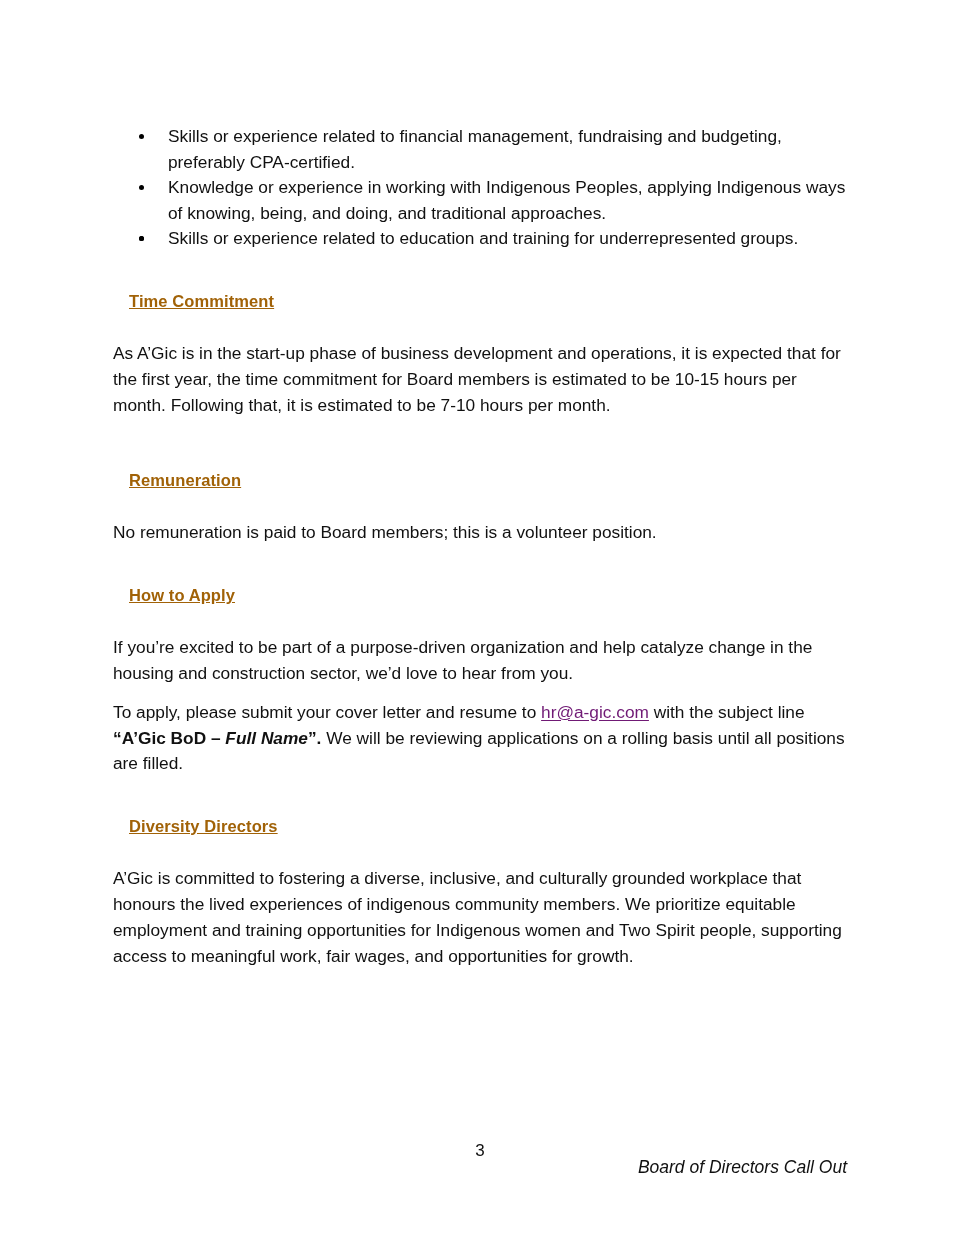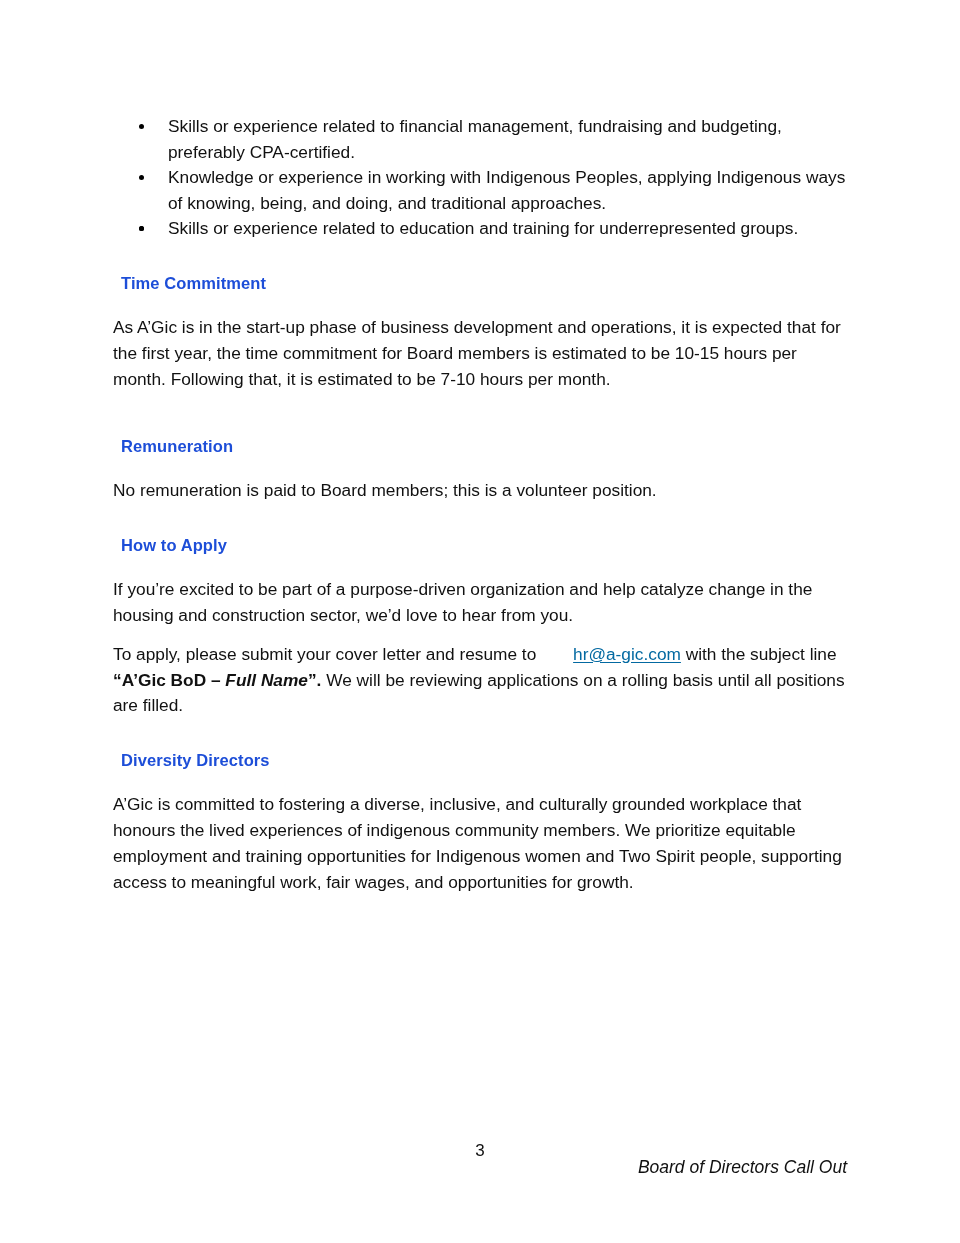--- a/index.html
+++ b/index.html
@@ -20,21 +20,21 @@
     height: 1243px;
     background: #ffffff;
     overflow: hidden;
     box-sizing: border-box;
   }
 
   
   .content {
     position: absolute;
     left: 113px;
-    top: 114px;
+    top: 124px;
     width: 734px;
   }
 
   
   ul.bullets {
     list-style: none;
     margin: 0 0 0 0;
     padding: 0;
   }
   ul.bullets li {
@@ -53,47 +53,47 @@
     height: 5px;
     border-radius: 50%;
     background: #000000;
   }
 
   
   h2.section-heading {
     font-size: 16.5px;
     line-height: 22px;
     font-weight: bold;
-    color: #1d4ed8;
-    margin: 8px;
+    color: #a16207;
+    margin: 16px;
     padding: 0;
     letter-spacing: 0.1px;
+    text-decoration: underline;
   }
 
   
   p.body {
     font-size: 17.3px;
     line-height: 25.8px;
     color: #111111;
     margin: 0;
     padding: 0;
   }
 
   
   .sp-heading-before { height: 22px; }
   .sp-para-before    { height: 13px; }
 
   .bold   { font-weight: bold; }
   .bolditalic { font-weight: bold; font-style: italic; }
 
   a.maillink {
-    color: #0369a1;
+    color: #701a75;
     text-decoration: underline;
     text-underline-offset: 2px;
-    margin-left: 32px;
   }
 
   
   .footer {
     position: absolute;
     left: 113px;
     top: 1141px;
     width: 734px;
     height: 28px;
     font-size: 17px;

